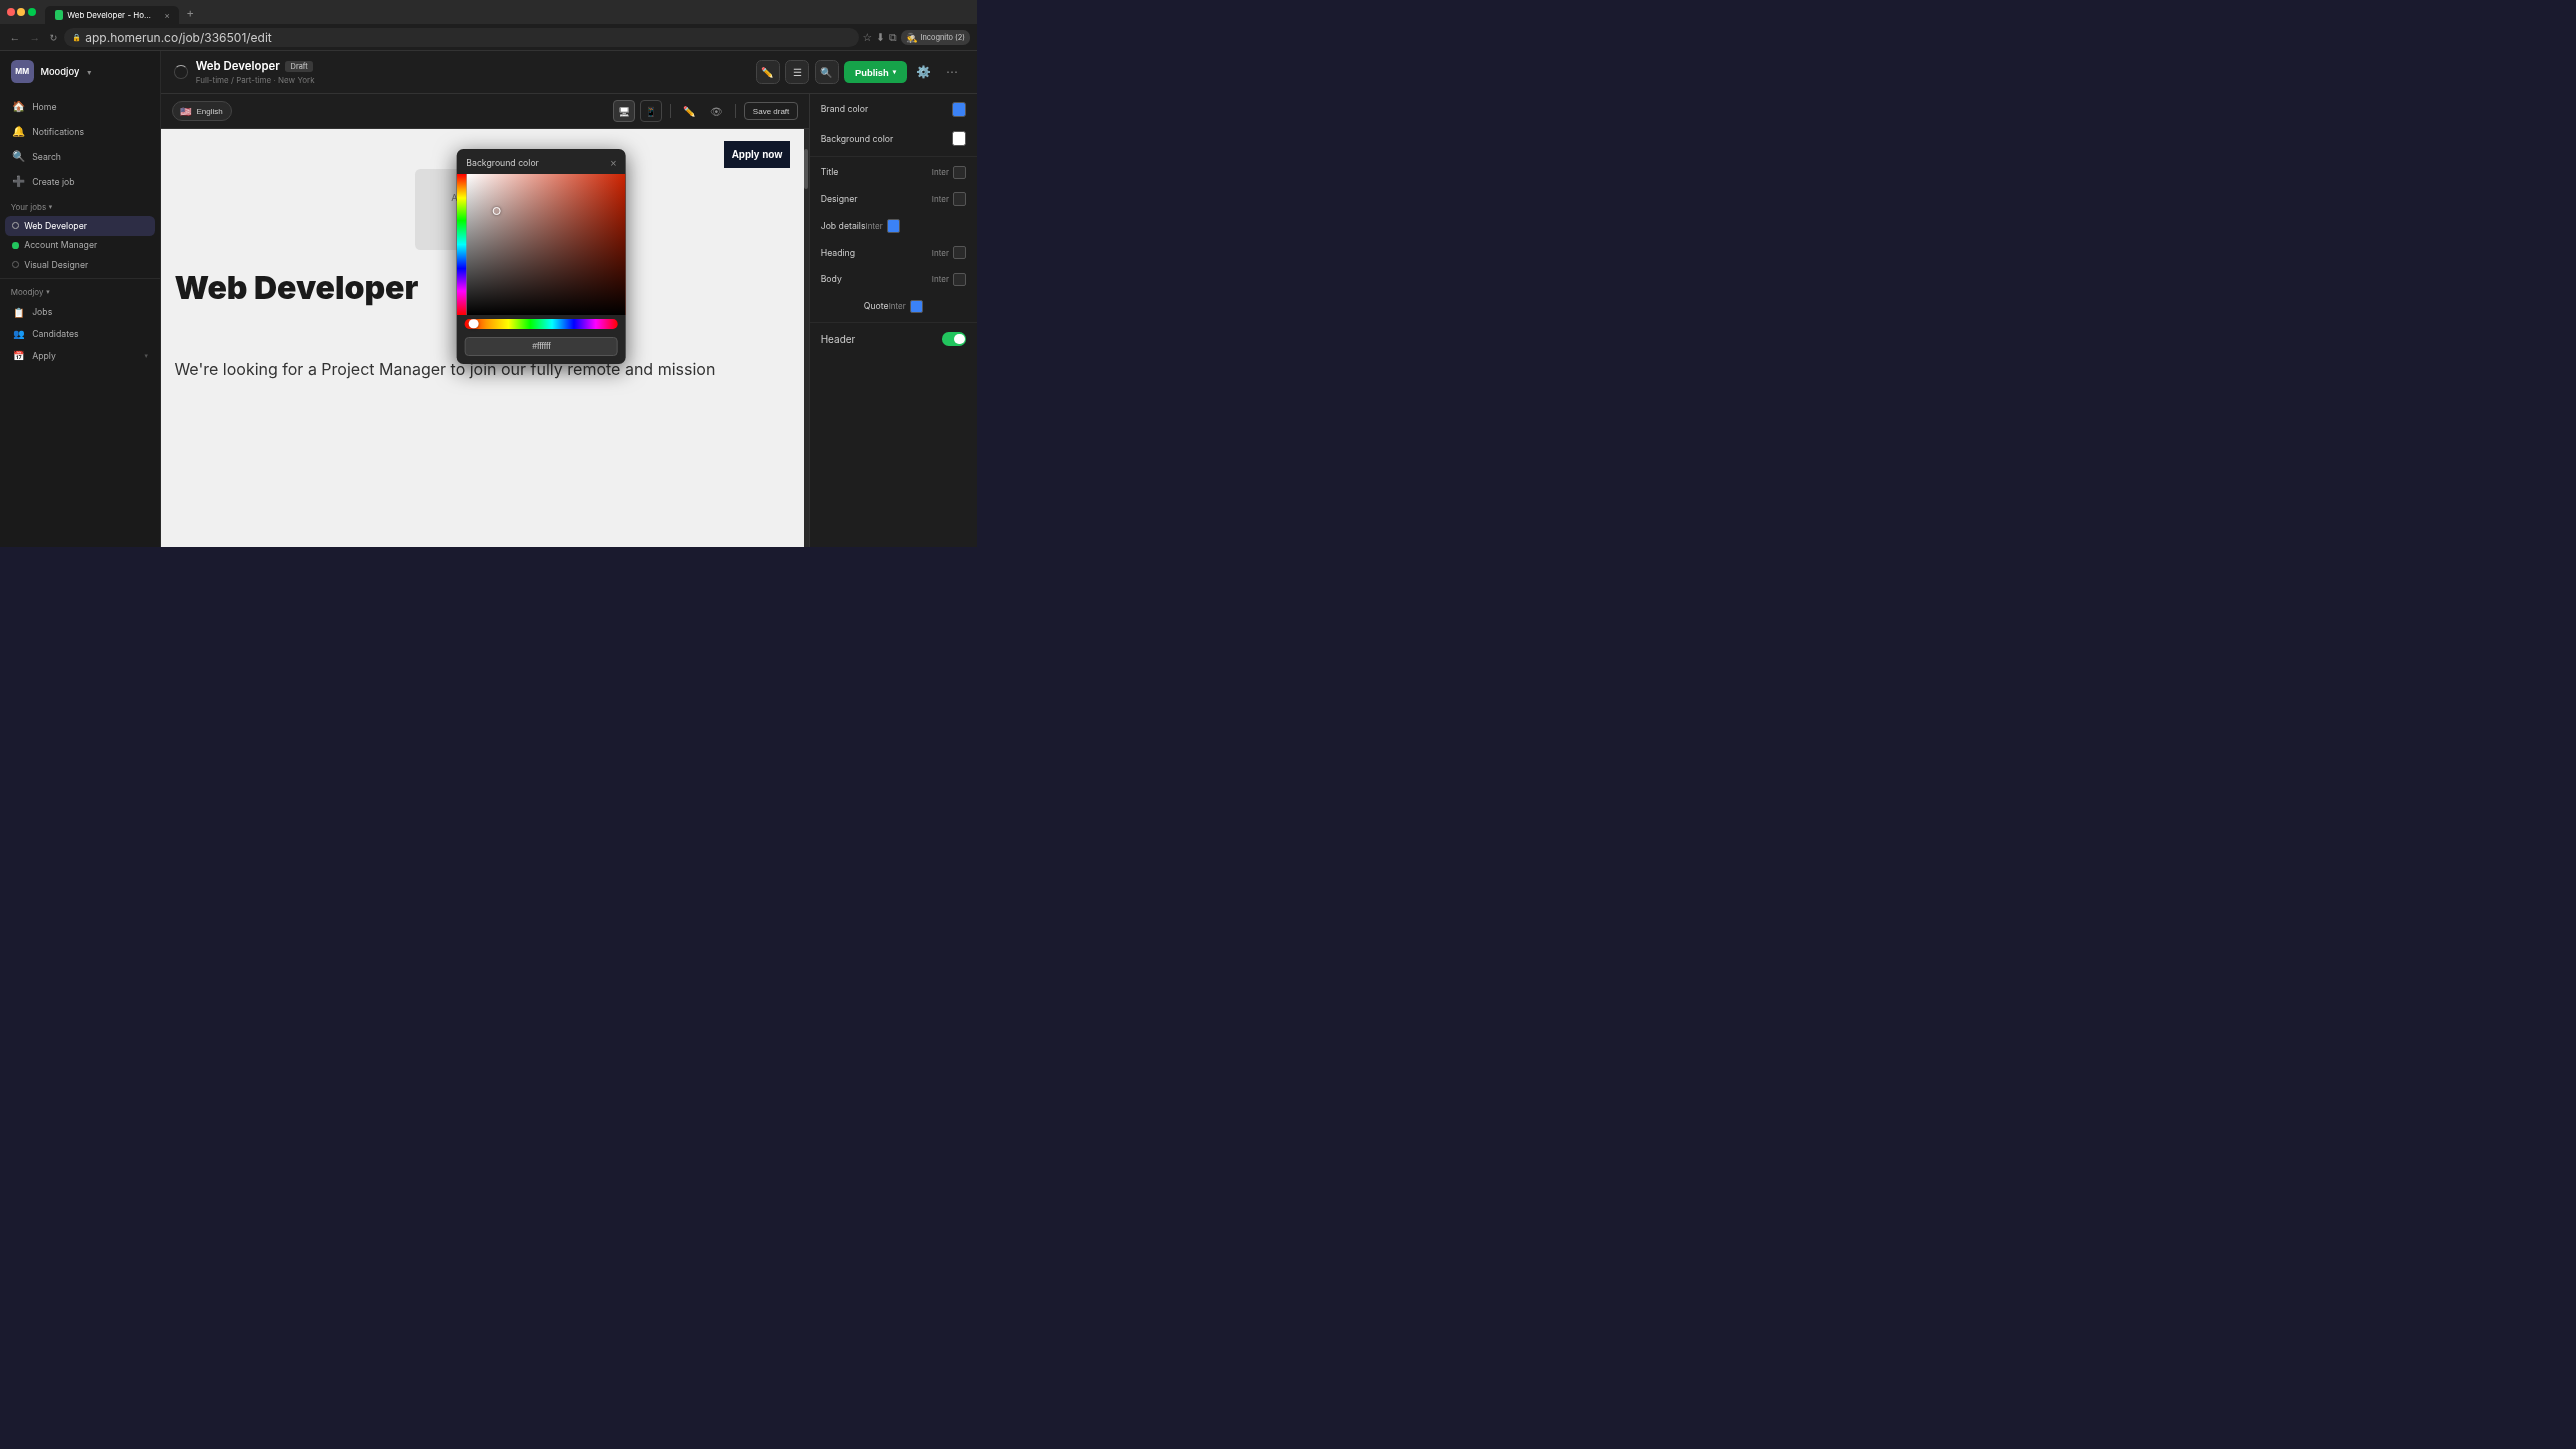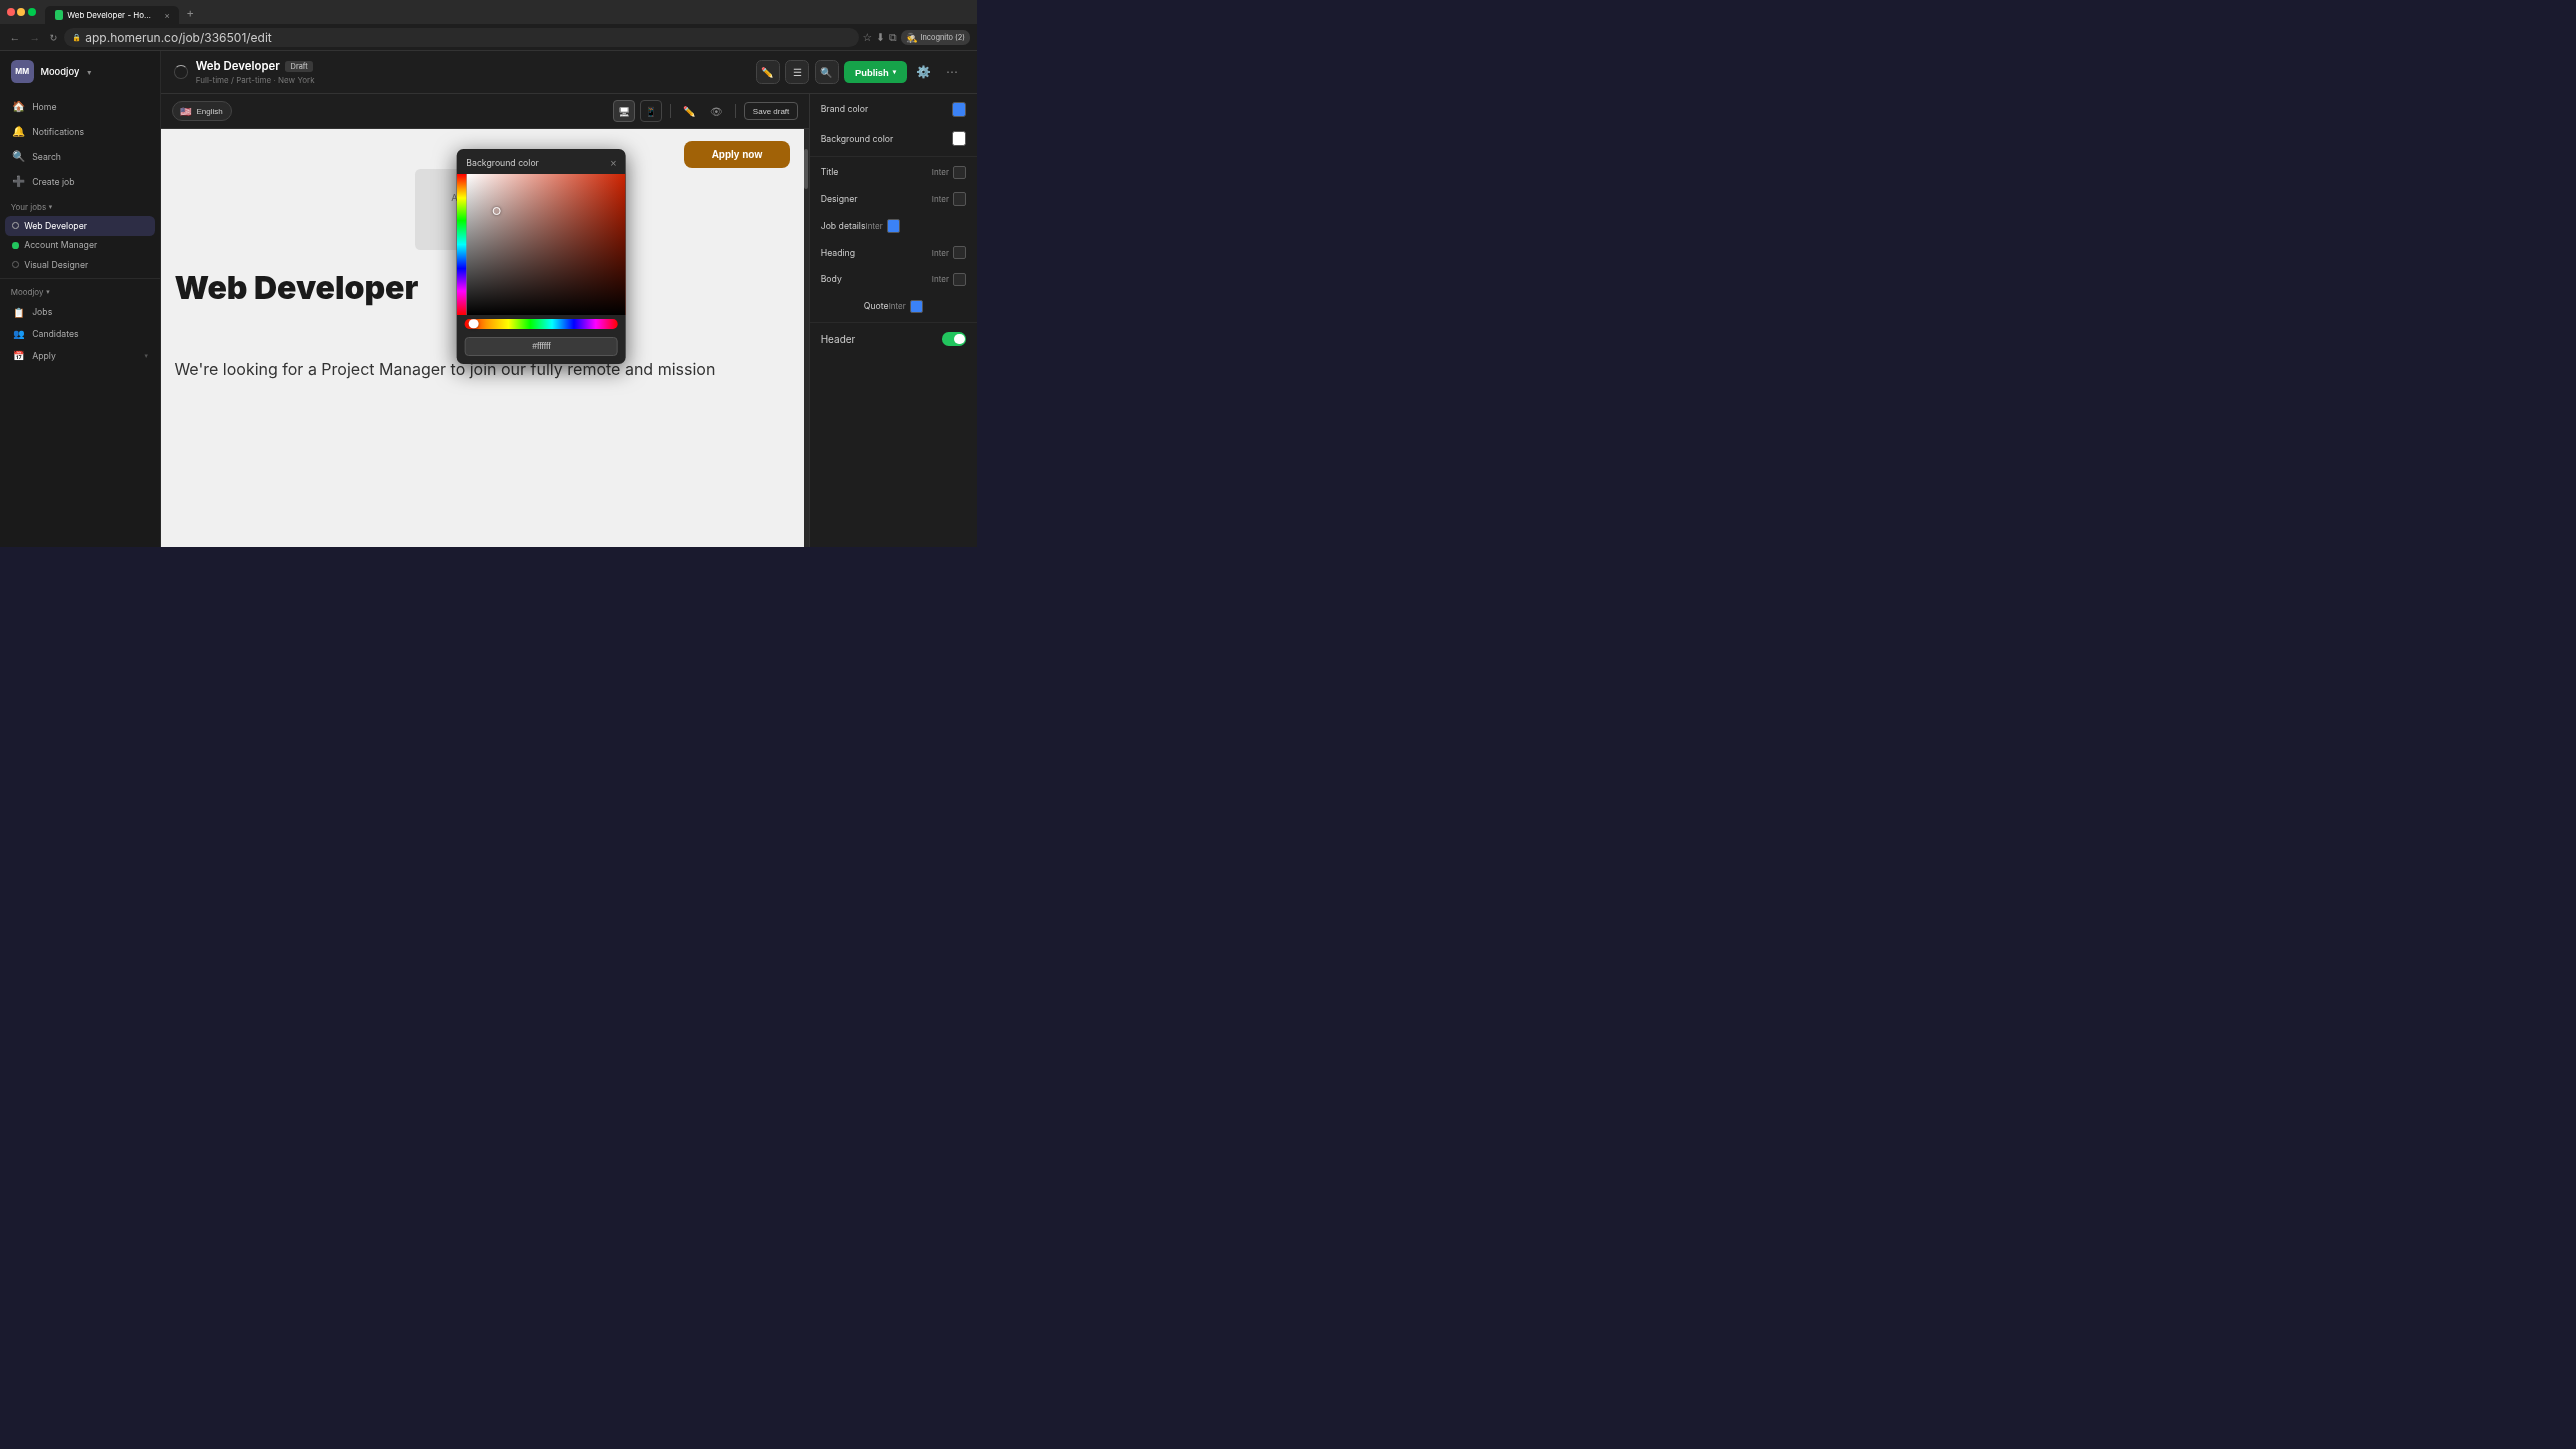--- a/index.html
+++ b/index.html
@@ -160,21 +160,21 @@
           <button style="width:21.5px;height:21.5px;background:none;border:none;color:#888;cursor:pointer;font-size:10px;">✏️</button>
           <button style="width:21.5px;height:21.5px;background:none;border:none;color:#888;cursor:pointer;font-size:10px;">👁</button>
           <div style="width:0.7px;height:13.4px;background:#444;margin:0 2.7px;"></div>
           <button style="background:transparent;border:0.7px solid #555;border-radius:4px;color:#ccc;padding:3.4px 8px;font-size:8px;cursor:pointer;">Save draft</button>
         </div>
 
         <div style="flex:1;background:#d0d0d0;position:relative;overflow:hidden;">
 
           <div style="background:#f0f0f0;width:calc(100% - 5.4px);height:100%;position:relative;overflow:hidden;">
 
-            <button style="position:absolute;top:12px;right:13.4px;background:#a16207;color:#fff;border:none;border-radius:8px;padding:8px 28px;font-size:10px;font-weight:600;cursor:pointer;">Apply now</button>
+            <button style="position:absolute;top:12px;right:13.4px;background:#0f172a;color:#fff;border:none;border-radius:0;padding:8px 8px;font-size:10px;font-weight:600;cursor:pointer;">Apply now</button>
 
             <div style="position:absolute;top:40px;left:50%;transform:translateX(-50%);width:134px;height:81px;background:#ddd;border-radius:5.4px;display:flex;flex-direction:column;align-items:center;justify-content:center;gap:5.4px;">
               <span style="color:#777;font-size:9.4px;">Add your logo</span>
               <button style="background:#333;color:#fff;border:none;border-radius:13.4px;padding:4.7px 12px;font-size:8.7px;cursor:pointer;">Upload</button>
             </div>
 
             <div style="position:absolute;top:141px;left:13.4px;right:13.4px;font-size:32px;font-weight:900;color:#1a1a1a;line-height:1.1;">Web Developer</div>
 
             <div style="position:absolute;top:228px;left:13.4px;right:13.4px;font-size:16px;color:#333;line-height:1.6;">We're looking for a Project Manager to join our fully remote and mission</div>
 

